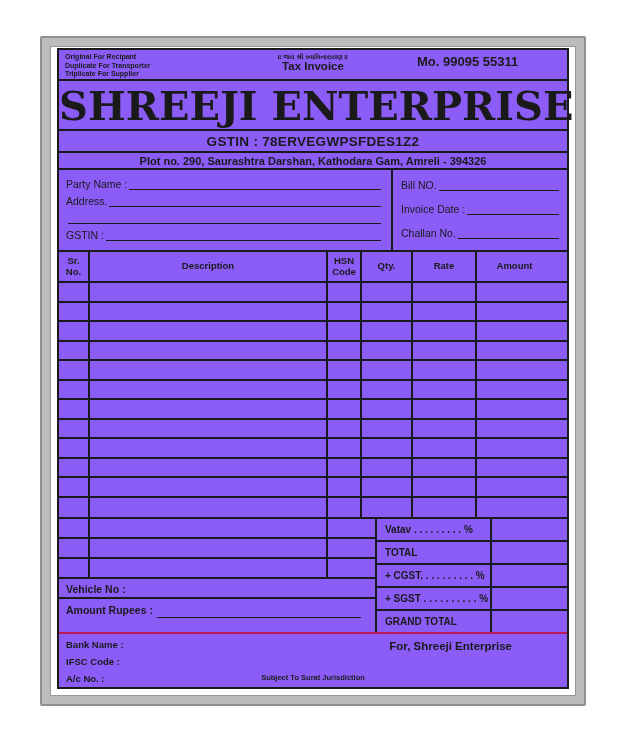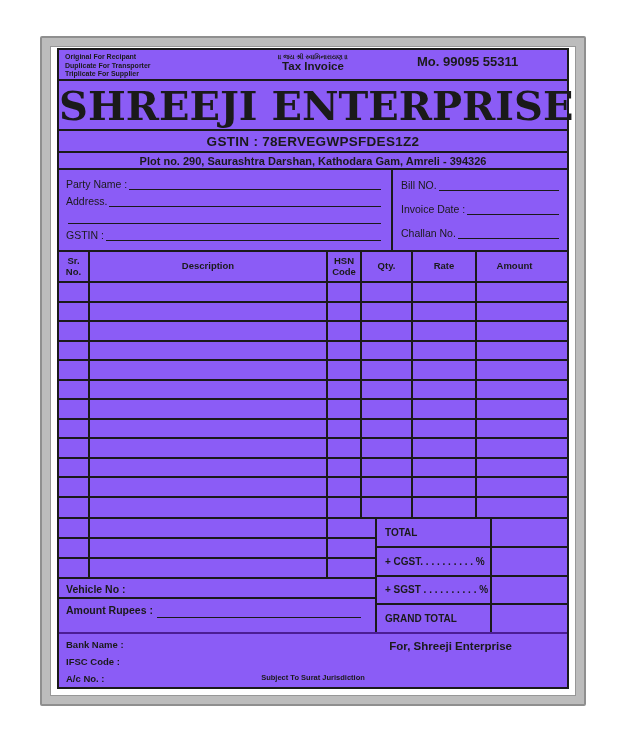--- a/index.html
+++ b/index.html
@@ -62,21 +62,21 @@
             font-size:10.5px; font-weight:bold; }
   .rupees .uline { height:14px; margin-left:4px; }
   .bz-right { flex:1; display:flex; flex-direction:column; }
   .srow { flex:1; border-bottom:2px solid #1a1a1a; display:flex; }
   .srow:last-child { border-bottom:none; }
   .srow .slabel { width:115px; border-right:2px solid #1a1a1a; font-size:10px; font-weight:bold;
                   display:flex; align-items:center; padding-left:8px; white-space:nowrap; overflow:hidden; }
   .srow .svalue { flex:1; }
 
   
-  .footer { flex:1; border-top:2px solid #4c1d95; position:relative; font-weight:bold; }
+  .footer { flex:1; border-top:2px solid #be185d; position:relative; font-weight:bold; }
   .f-bank { position:absolute; left:7px; top:5px;  font-size:9.5px; }
   .f-ifsc { position:absolute; left:7px; top:22px; font-size:9.5px; }
   .f-acno { position:absolute; left:7px; top:39px; font-size:9.5px; }
   .f-sign { position:absolute; right:55px; top:6px; font-size:11.5px; }
   .f-juris { position:absolute; left:0; right:0; bottom:5px; text-align:center; font-size:7.5px; }
 </style>
 </head>
 <body>
 
 <div class="frame">
@@ -270,20 +270,24 @@
           <div class="vehicle">
             <span>Vehicle No :</span>
           </div>
           <div class="rupees">
             <span>Amount Rupees :</span>
             <span class="uline"></span>
           </div>
         </div>
         <div class="bz-right" id="summary">
             <div class="srow">
+              <div class="slabel">Vatav . . . . . . . . . %</div>
+              <div class="svalue"></div>
+            </div>
+            <div class="srow">
               <div class="slabel">TOTAL</div>
               <div class="svalue"></div>
             </div>
             <div class="srow">
               <div class="slabel">+ CGST. . . . . . . . . . %</div>
               <div class="svalue"></div>
             </div>
             <div class="srow">
               <div class="slabel">+ SGST . . . . . . . . . . %</div>
               <div class="svalue"></div>

